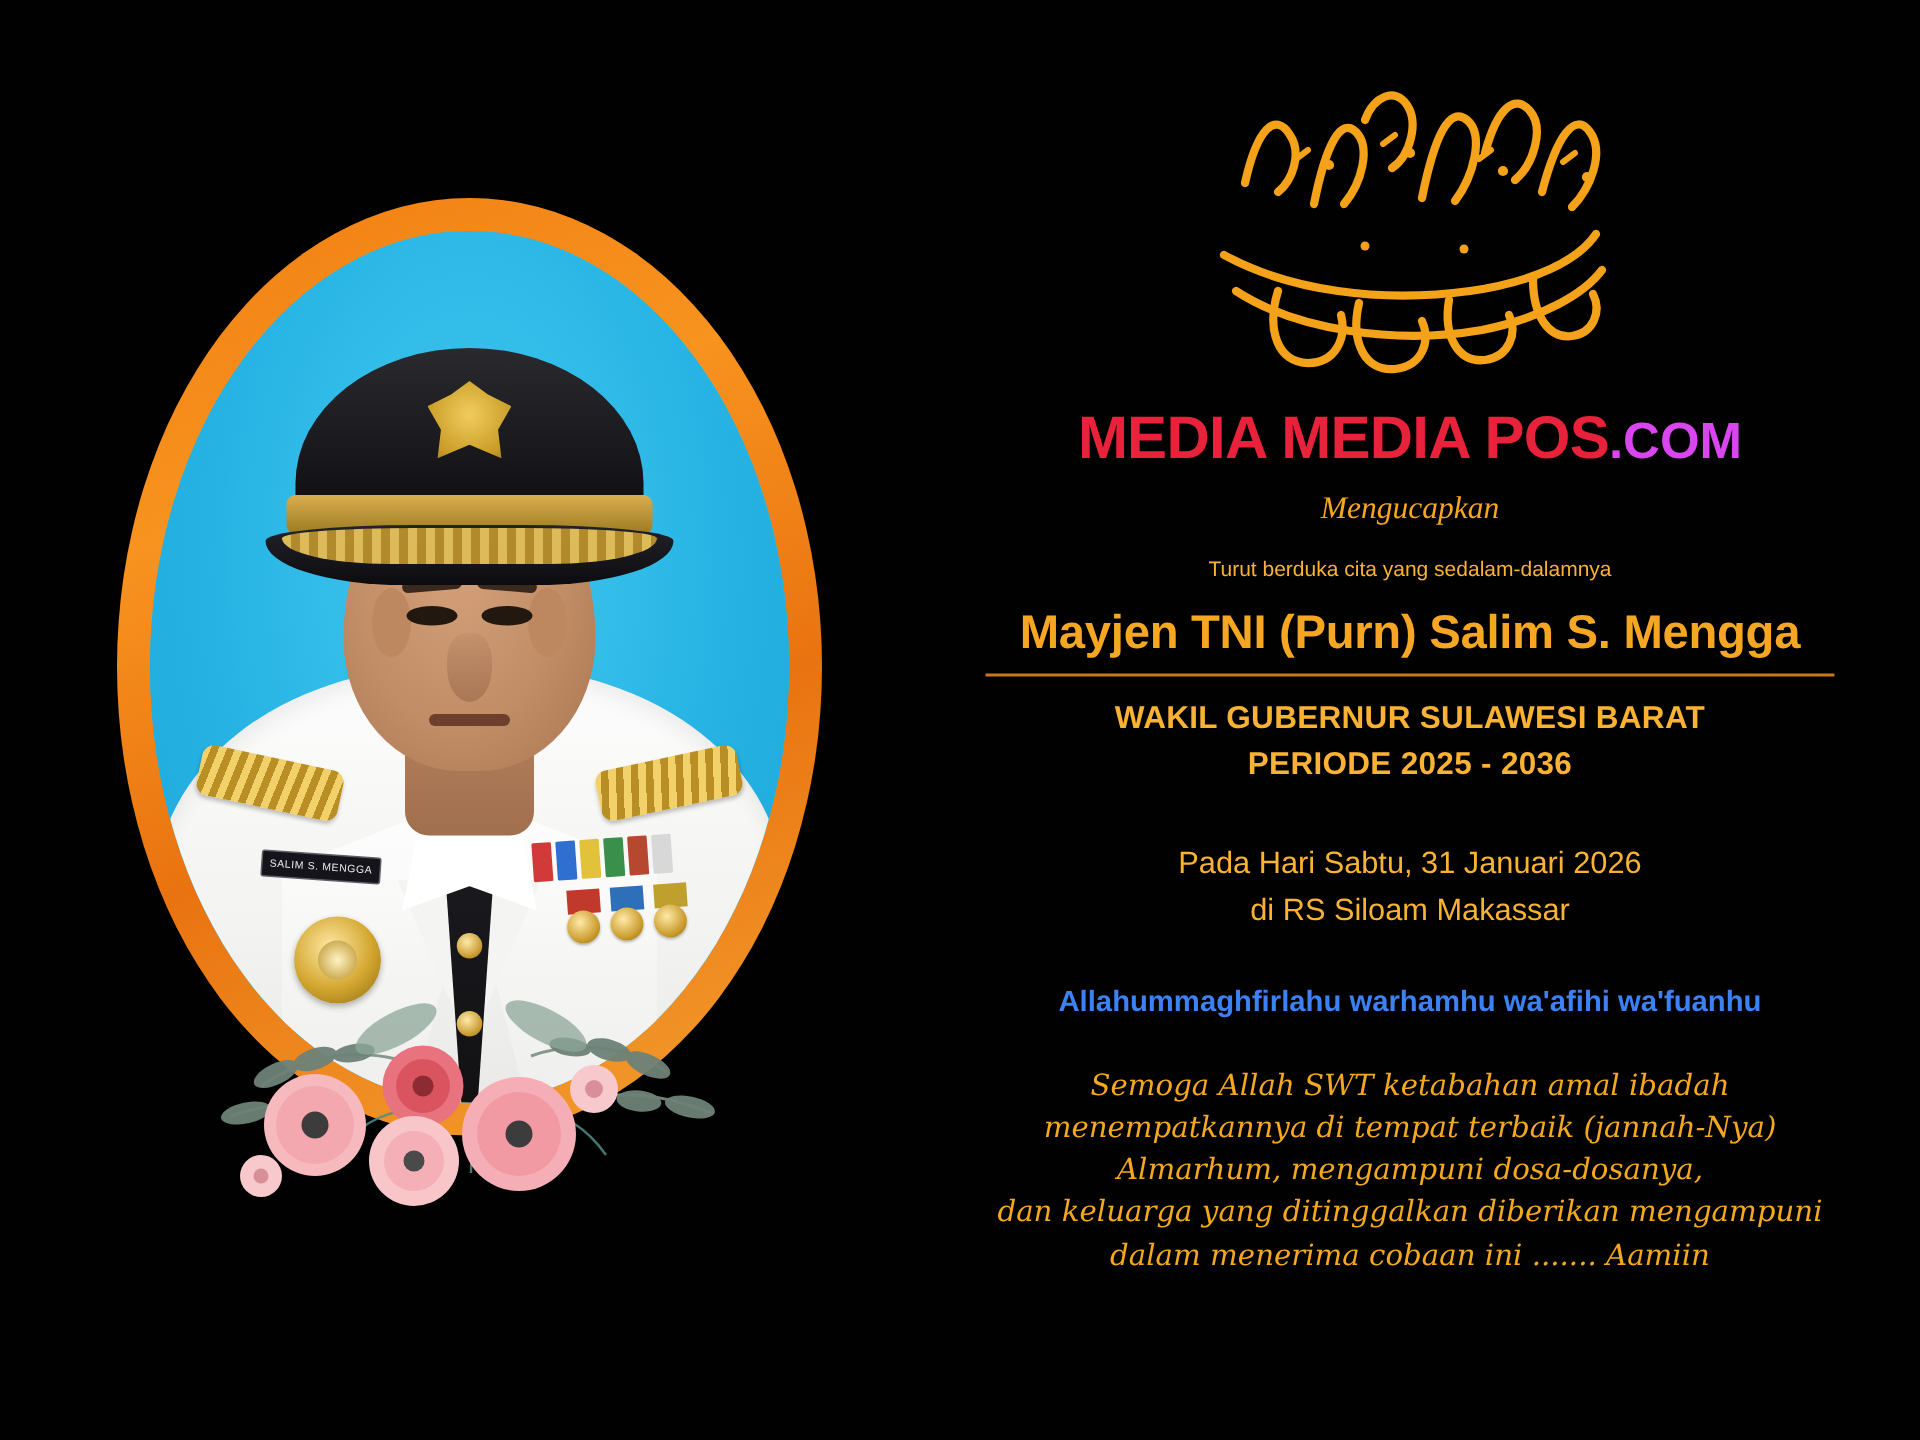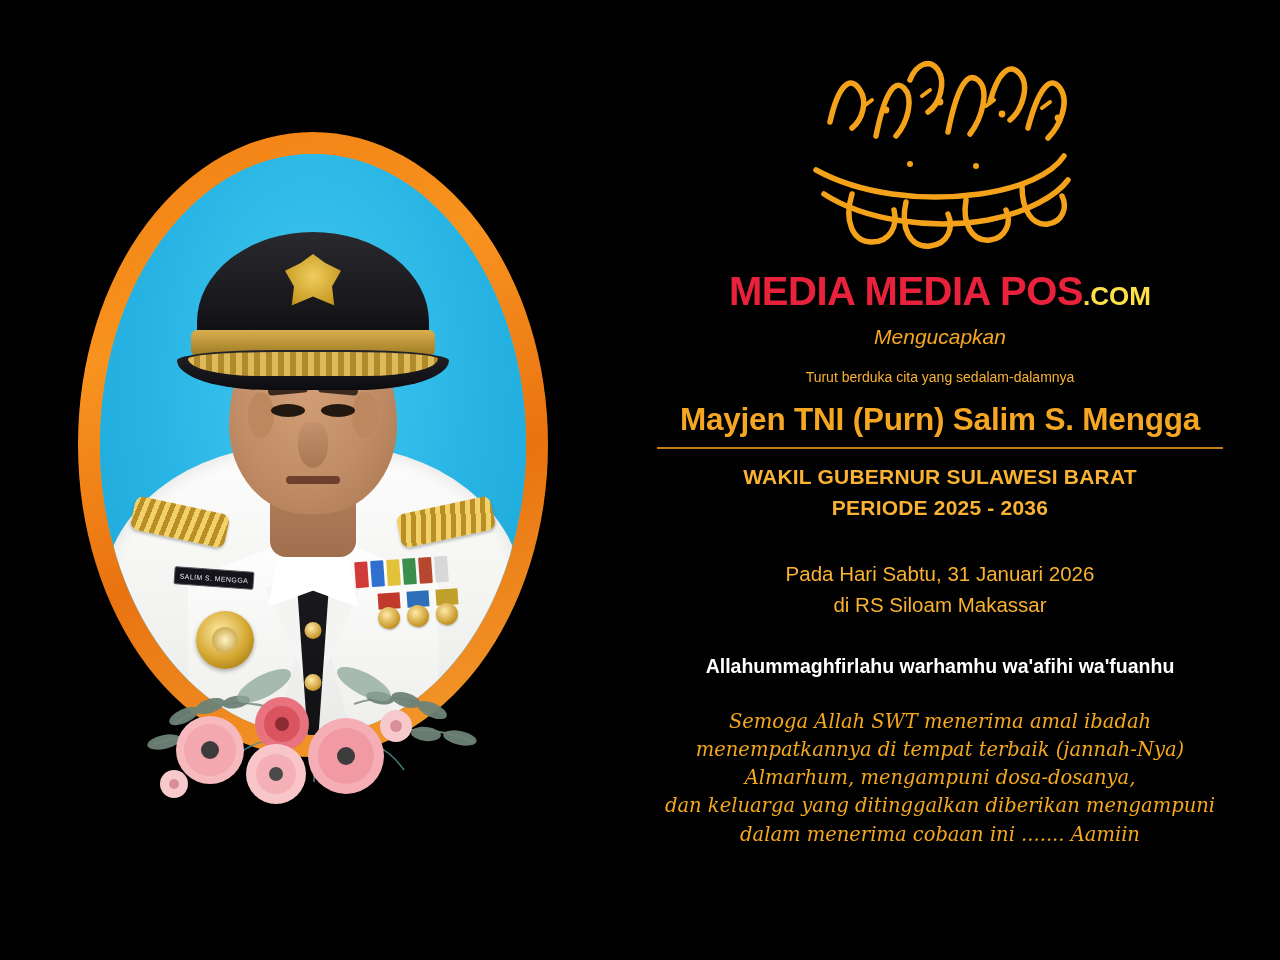--- a/index.html
+++ b/index.html
@@ -295,25 +295,25 @@
     width: 300px; height: 215px;
   }
   .brand {
     margin-top: 8px;
     font-size: 40px;
     font-weight: bold;
     letter-spacing: -0.5px;
     line-height: 1;
   }
   .brand .red { color: #e9223c; }
-  .brand .white { color: #fde047; font-size: 26px; letter-spacing: 0; }
+  .brand .white { color: #d946ef; font-size: 34px; letter-spacing: 0; }
   .mengucapkan {
     margin-top: 14px;
     color: #f6a623;
-    font-family: Liberation Sans, sans-serif;
+    font-family: Liberation Serif, serif;
     font-style: italic;
     font-size: 21px;
   }
   .lead {
     margin-top: 18px;
     color: #f9b233;
     font-size: 14px;
     line-height: 1.45;
     font-weight: 400;
   }
@@ -338,21 +338,21 @@
     letter-spacing: .2px;
   }
   .when {
     margin-top: 36px;
     color: #f9b233;
     font-size: 20.5px;
     line-height: 1.5;
   }
   .doa {
     margin-top: 34px;
-    color: #ffffff;
+    color: #3b82f6;
     font-size: 19.5px;
     font-weight: bold;
   }
   .closing {
     margin-top: 30px;
     color: #f4a81f;
     font-family: "DejaVu Serif", serif;
     font-style: italic;
     font-size: 19.5px;
     line-height: 1.45;
@@ -539,20 +539,20 @@
     </div>
 
     <div class="when">
       <div>Pada Hari Sabtu, 31 Januari 2026</div>
       <div>di RS Siloam Makassar</div>
     </div>
 
     <div class="doa">Allahummaghfirlahu warhamhu wa'afihi wa'fuanhu</div>
 
     <div class="closing">
-      <div>Semoga Allah SWT menerima amal ibadah</div>
+      <div>Semoga Allah SWT ketabahan amal ibadah</div>
       <div>menempatkannya di tempat terbaik (jannah-Nya)</div>
       <div>Almarhum, mengampuni dosa-dosanya,</div>
       <div>dan keluarga yang ditinggalkan diberikan mengampuni</div>
       <div>dalam menerima cobaan ini ....... Aamiin</div>
     </div>
   </div>
 </div>
 
 </body></html>

